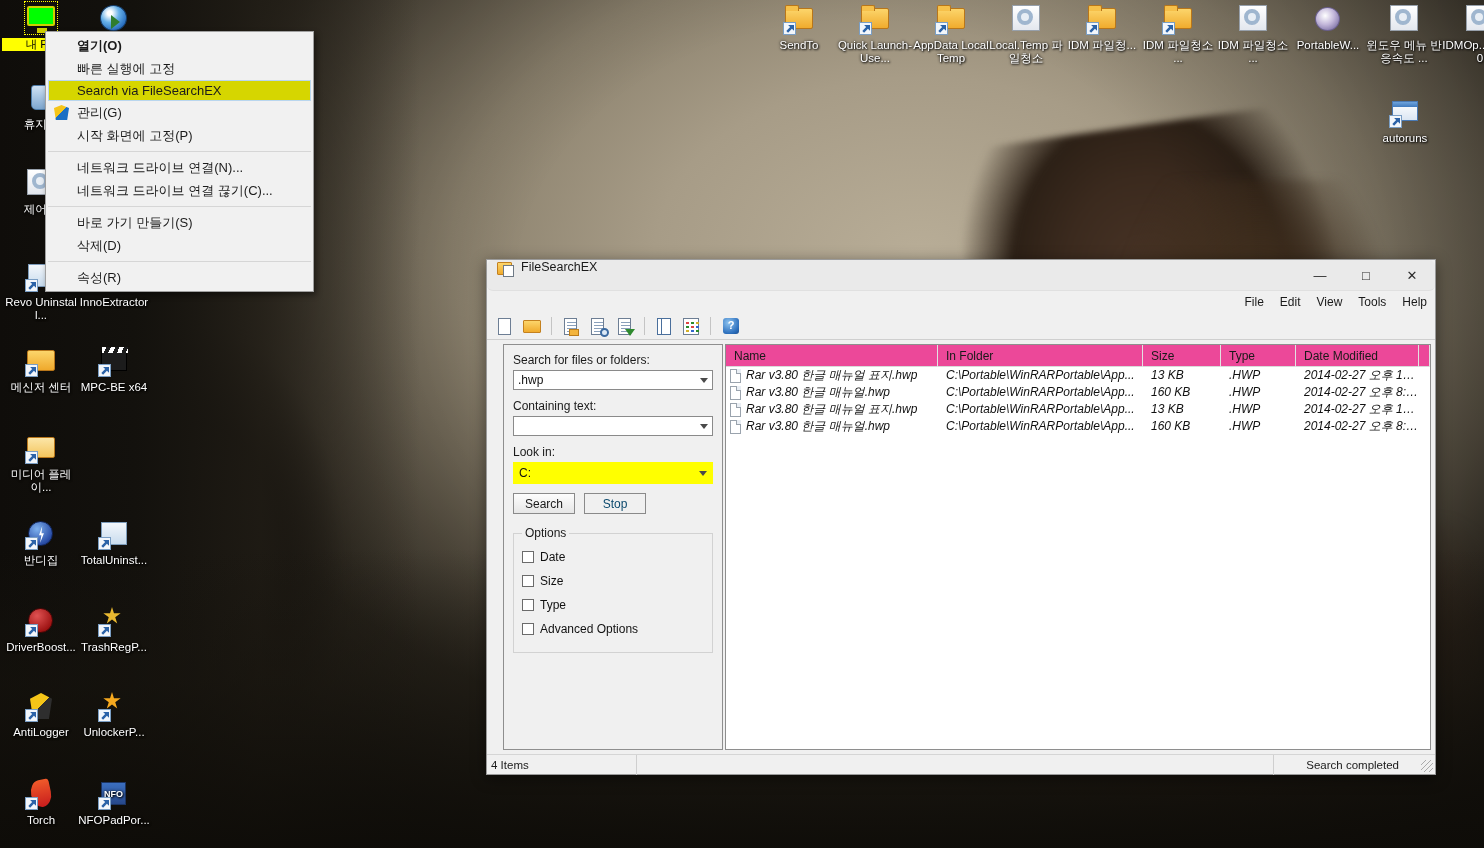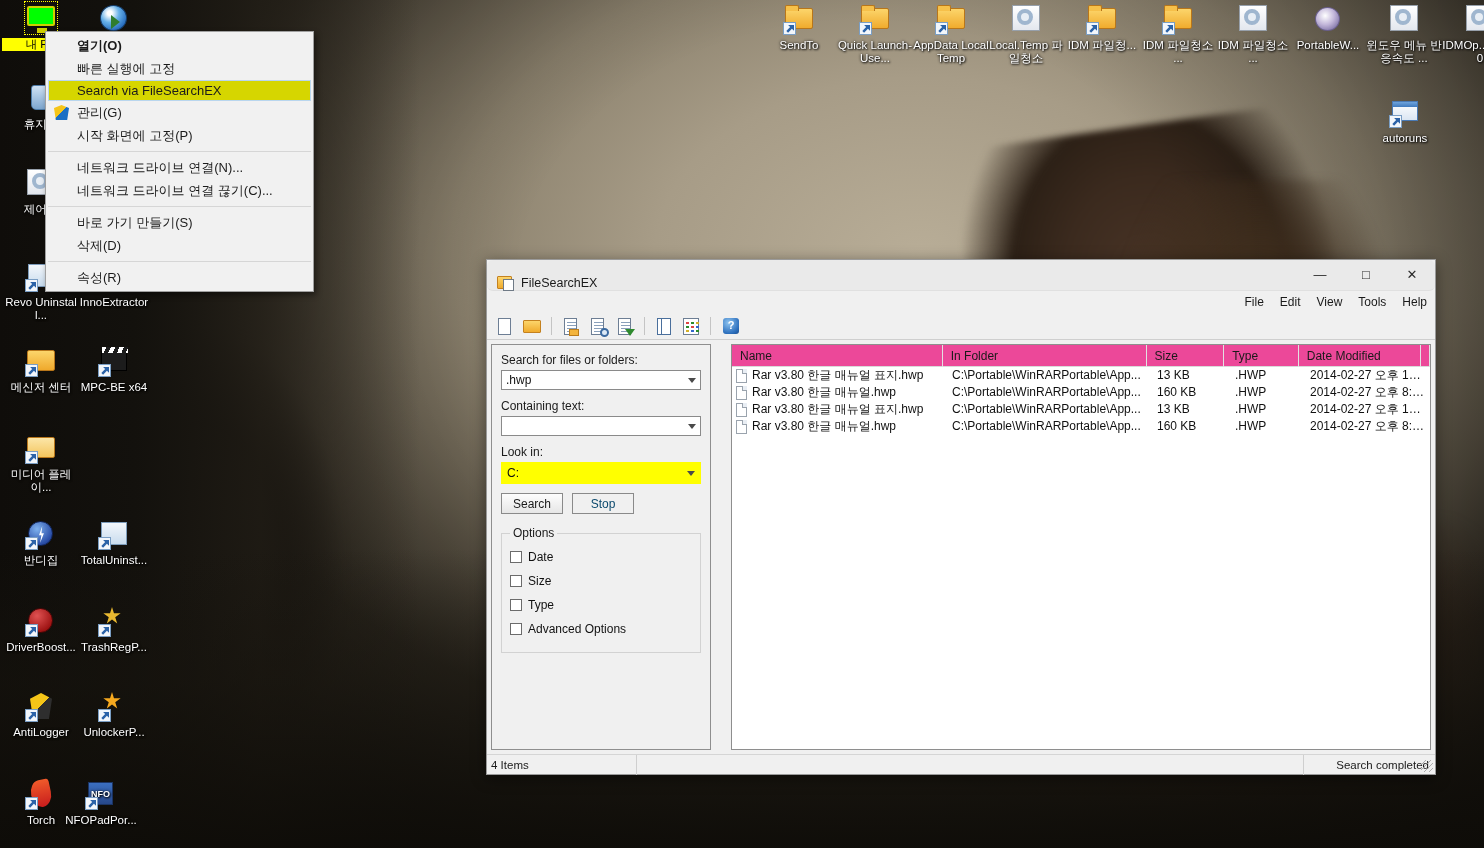--- a/index.html
+++ b/index.html
@@ -132,21 +132,21 @@
 
   
   #fsx {
     position:absolute; left:486px; top:259px; width:950px; height:516px;
     background:#f0f0f0; border:1px solid #9a9a9a;
     box-shadow:0 3px 14px rgba(0,0,0,.45);
     font-size:12px; color:#111; z-index:40;
     display:flex; flex-direction:column;
   }
   .fsx-title {
-    height:31px; background:#eaeaea; display:flex; align-items:flex-end;
+    height:31px; background:#eaeaea; display:flex; align-items:flex-start;
     border-bottom:1px solid #e0e0e0; flex:0 0 auto;border-radius:6px;
   }
   .fsx-ticon { width:16px;height:16px;margin:0 8px 0 10px;position:relative; }
   .fsx-ticon:before{content:"";position:absolute;left:0;top:2px;width:13px;height:11px;background:linear-gradient(180deg,#fcd56b,#f0ab2d);border:1px solid #c4811f;border-radius:1px;}
   .fsx-ticon:after{content:"";position:absolute;left:6px;top:5px;width:9px;height:10px;background:#fff;border:1px solid #6f7a86;}
   .fsx-ttext { font-size:12.5px; color:#1a1a1a; }
   .fsx-wc { margin-left:auto; display:flex; height:31px; }
   .wbtn {
     width:46px; height:31px; display:flex; align-items:center; justify-content:center;
     color:#2b2b2b; font-size:13px;
@@ -169,21 +169,21 @@
   .tb-fold{position:absolute;left:3px;top:5px;width:18px;height:13px;background:linear-gradient(180deg,#fcd56b,#f0ab2d);border:1px solid #c4811f;border-radius:1px;}
   .tb-minifold{position:absolute;left:10px;bottom:2px;width:10px;height:7px;background:#f3b43c;border:1px solid #bb7c1b;}
   .tb-mag{position:absolute;right:1px;bottom:1px;width:9px;height:9px;border:2px solid #3c6aa0;border-radius:50%;background:#dce9f6;}
   .tb-down{position:absolute;right:2px;bottom:2px;width:0;height:0;border-left:5px solid transparent;border-right:5px solid transparent;border-top:7px solid #2e8a2e;}
   .tb-pane{position:absolute;left:5px;top:3px;width:14px;height:17px;background:#fff;border:1px solid #4a6f9c;}
   .tb-pane:after{content:"";position:absolute;left:3px;top:0;width:1px;height:15px;background:#4a6f9c;}
   .tb-grid{position:absolute;left:4px;top:3px;width:16px;height:17px;background:#fff;border:1px solid #6d7e94;}
   .tb-grid:after{content:"";position:absolute;left:2px;top:3px;width:3px;height:2px;background:#d44;box-shadow:5px 0 0 #2a8a2a,10px 0 0 #d4b02a,0 4px 0 #2a8a2a,5px 4px 0 #d44,10px 4px 0 #3366cc,0 8px 0 #d4b02a,5px 8px 0 #3366cc,10px 8px 0 #2a8a2a;}
   .tb-help{position:absolute;left:5px;top:3px;width:16px;height:16px;border-radius:3px;background:radial-gradient(circle at 35% 30%,#8ec4f0,#2c6fbd 70%,#1c4e8d);border:1px solid #174madd;color:#fff;font-size:11px;font-weight:bold;text-align:center;line-height:15px;}
 
-  .fsx-body { flex:1 1 auto; display:flex; padding:4px 4px 0 4px; gap:20px; min-height:0; }
+  .fsx-body { flex:1 1 auto; display:flex; padding:4px 4px 0 16px; gap:2px; min-height:0; }
 
   .fsx-left {
     width:220px; background:#f0f0f0; border:1px solid #8e8e8e;
     padding:8px 9px 0 9px; flex:0 0 auto; display:flex; flex-direction:column;
   }
   .lbl-sm { font-size:12px; color:#1a1a1a; margin:0 0 3px 0; }
   .combo {
     height:20px; background:#fff; border:1px solid #8a8a8a; position:relative;
     display:flex; align-items:center; padding-left:4px; font-size:12px; margin-bottom:9px;
   }
@@ -212,36 +212,36 @@
     flex:1 1 auto; background:#fff; border:1px solid #8e8e8e;
     display:flex; flex-direction:column; min-width:0;
   }
   .lv-head { display:flex; height:22px; background:#ec4899; border-bottom:1px solid #d9d9d9; flex:0 0 auto; }
   .lv-h {
     font-size:12px; color:#1a1a1a; display:flex; align-items:center;
     padding-left:8px; border-right:1px solid #e2e2e2; height:22px;
   }
   .lv-rows { flex:1 1 auto; overflow:hidden; }
   .lv-row { display:flex; height:17px; align-items:center; font-size:12px; color:#111; }
-  .lv-c { padding-left:8px; overflow:hidden; white-space:nowrap; text-overflow:ellipsis; height:17px; line-height:17px; }
+  .lv-c { padding-left:8px; overflow:hidden; white-space:nowrap; text-overflow:ellipsis; height:17px; line-height:17px;font-style:italic; }
   .lv-c.name { display:flex; align-items:center; padding-left:4px; }
   .file-ico {
     width:11px;height:14px;background:#fff;border:1px solid #9aa3ad;margin-right:5px;flex:0 0 auto;position:relative;
   }
   .file-ico:after{content:"";position:absolute;right:-1px;top:-1px;width:4px;height:4px;background:#e9eef4;border-left:1px solid #9aa3ad;border-bottom:1px solid #9aa3ad;}
   .colw-name{width:212px;} .colw-folder{width:205px;} .colw-size{width:78px;}
   .colw-type{width:75px;} .colw-date{width:123px;} .colw-last{flex:1 1 auto;}
 
   .fsx-status {
     height:20px; display:flex; align-items:center; border-top:1px solid #d5d5d5;
     background:#f0f0f0; font-size:11.5px; color:#1a1a1a; flex:0 0 auto; margin-top:4px;gap:20px;
   }
   .st-cell1 { width:150px; padding-left:4px; border-right:1px solid #cfcfcf; height:20px; line-height:20px; }
   .st-cell2 { flex:1 1 auto; border-right:1px solid #cfcfcf; height:20px; }
-  .st-cell3 { padding-right:6px; height:20px; line-height:20px;margin-left:12px; }
+  .st-cell3 { padding-right:36px; height:20px; line-height:20px;margin-left:12px; }
   .st-grip {
     position:absolute; right:2px; bottom:2px; width:12px;height:12px;
     background:
       linear-gradient(135deg,transparent 46%,#9a9a9a 46% 54%,transparent 54%) 0 0/5px 5px repeat;
     opacity:.8;
   }
 </style>
 </head>
 <body>
 
@@ -358,21 +358,21 @@
     </div>
   <span class="lbl">TrashRegP...</span>
 </div>
 <div class="dicon" style="left:75px;top:690px;">
   <div class="glyph">
       <span class="ic-star"></span>
       <span class="shortcut-arrow"></span>
     </div>
   <span class="lbl">UnlockerP...</span>
 </div>
-<div class="dicon" style="left:62px;top:778px;">
+<div class="dicon" style="left:75px;top:778px;">
   <div class="glyph">
       <span class="ic-nfo">NFO</span>
       <span class="shortcut-arrow"></span>
     </div>
   <span class="lbl">NFOPadPor...</span>
 </div>
 
 <div class="dicon" style="left:760px;top:3px;">
   <div class="glyph">
       <span class="ic-folder"></span>

